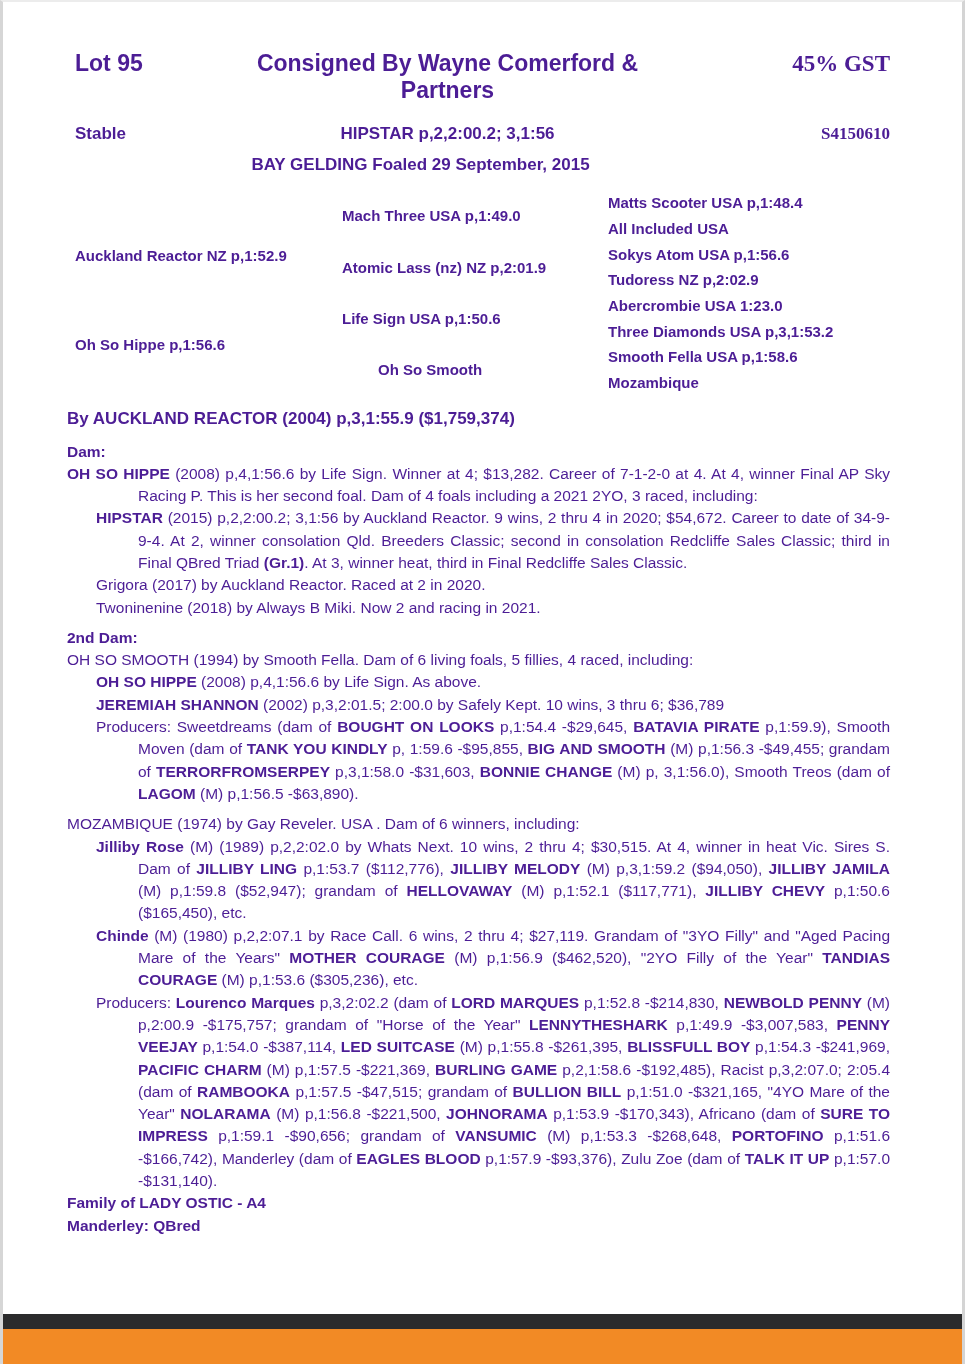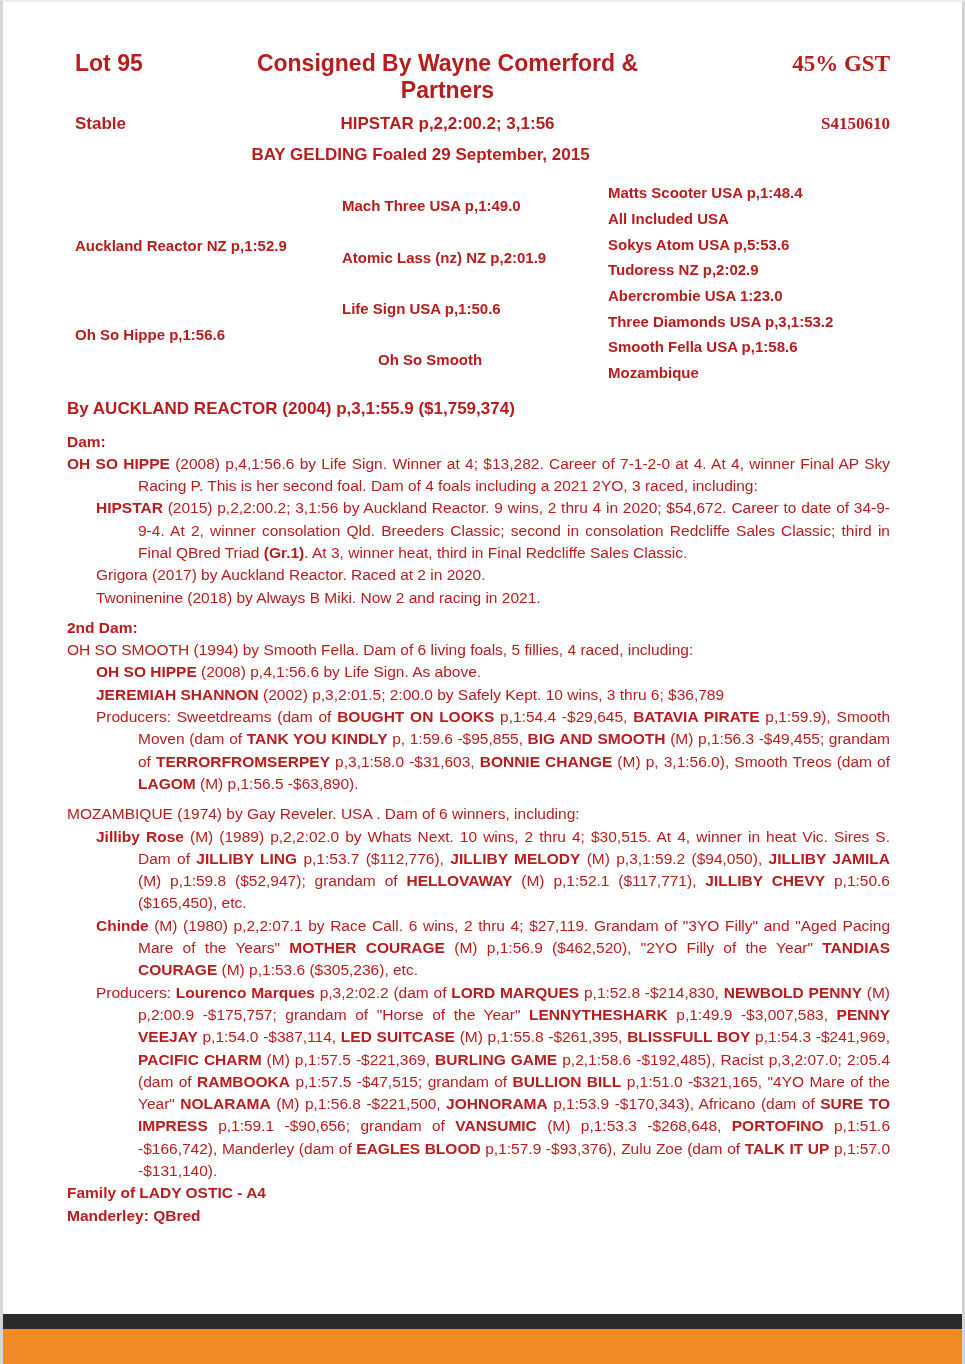--- a/index.html
+++ b/index.html
@@ -1,28 +1,28 @@
 <!DOCTYPE html>
 <html><head>
 <meta charset="utf-8">
 <style>
   html,body { margin:0; padding:0; background:#ffffff; }
   .page {
     position:relative; width:965px; height:1364px; box-sizing:border-box;
-    background:#ffffff; color:#b91c1c;
+    background:#ffffff; color:#4c1d95;
     font-family:"Liberation Sans", sans-serif;
     border-left:3px solid #d6d6d6; border-right:3px solid #d4d4d4; border-top:2px solid #ececec;
     overflow:hidden;
   }
   .content { padding:0 72px 0 64px; }
 
   
   .hdr-row { display:flex; align-items:baseline; font-weight:bold; }
   .hdr1 { margin-top:48px; font-size:23px; }
-  .hdr2 { margin-top:10px; font-size:17px; }
+  .hdr2 { margin-top:20px; font-size:17px; }
   .hdr-left  { width:150px; padding-left:8px; }
   .hdr-center{ flex:1; text-align:center; }
   .hdr-right { width:220px; text-align:right;font-family:Liberation Serif, serif; }
   .hdr3 { margin-top:11px; font-size:17px; font-weight:bold; text-align:center; padding-right:116px; }
 
   
   .pedigree {
     margin:15px 0 0 8px;
     display:grid;
     grid-template-columns:267px 266px 1fr;
@@ -76,21 +76,21 @@
 
     <div class="pedigree">
       <span class="cell g1a">Auckland Reactor NZ p,1:52.9</span>
       <span class="cell g1b">Oh So Hippe p,1:56.6</span>
       <span class="cell g2a">Mach Three USA p,1:49.0</span>
       <span class="cell g2b">Atomic Lass (nz) NZ p,2:01.9</span>
       <span class="cell g2c">Life Sign USA p,1:50.6</span>
       <span class="cell g2d">Oh So Smooth</span>
       <span class="cell g3-1">Matts Scooter USA p,1:48.4</span>
       <span class="cell g3-2">All Included USA</span>
-      <span class="cell g3-3">Sokys Atom USA p,5:53.6</span>
+      <span class="cell g3-3">Sokys Atom USA p,1:56.6</span>
       <span class="cell g3-4">Tudoress NZ p,2:02.9</span>
       <span class="cell g3-5">Abercrombie USA 1:23.0</span>
       <span class="cell g3-6">Three Diamonds USA p,3,1:53.2</span>
       <span class="cell g3-7">Smooth Fella USA p,1:58.6</span>
       <span class="cell g3-8">Mozambique</span>
     </div>
 
     <div class="by-line">By AUCKLAND REACTOR (2004) p,3,1:55.9 ($1,759,374)</div>
 
     <div class="pedtext">

